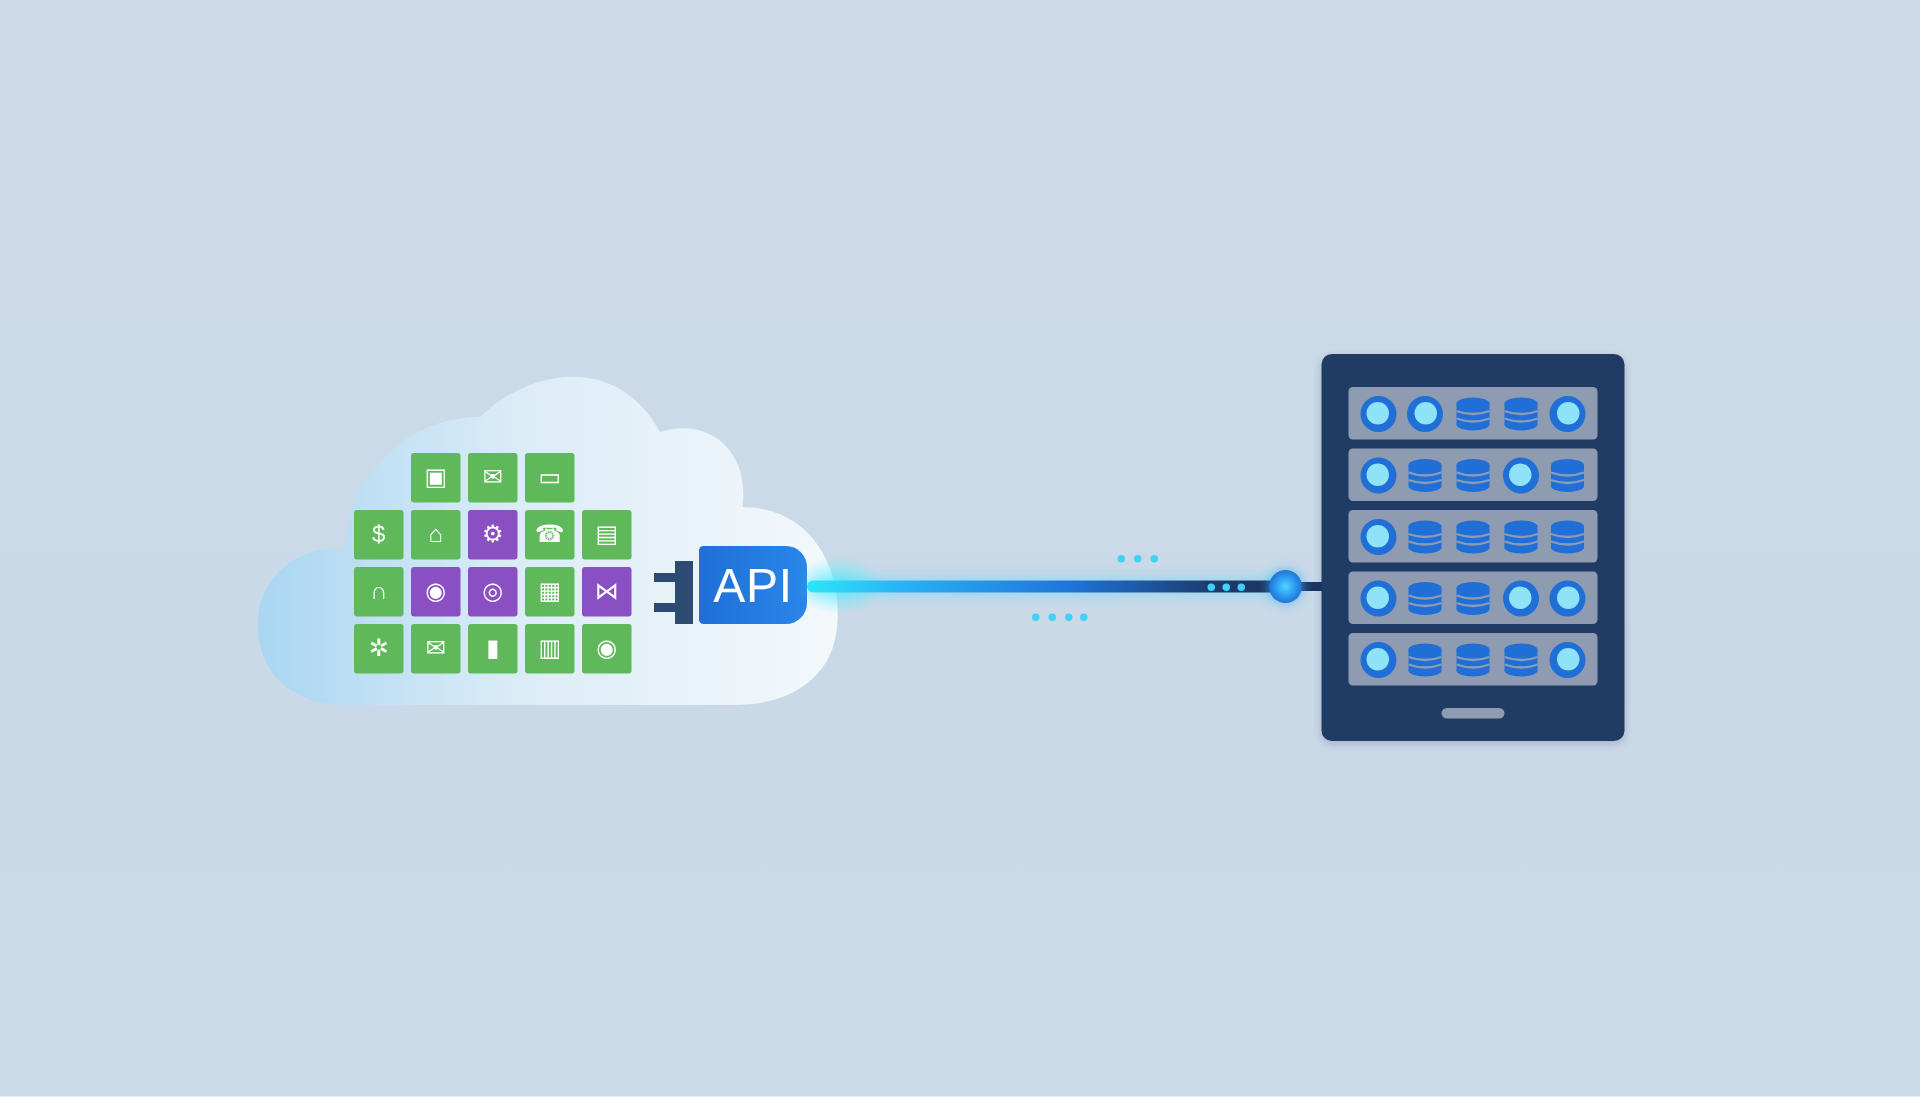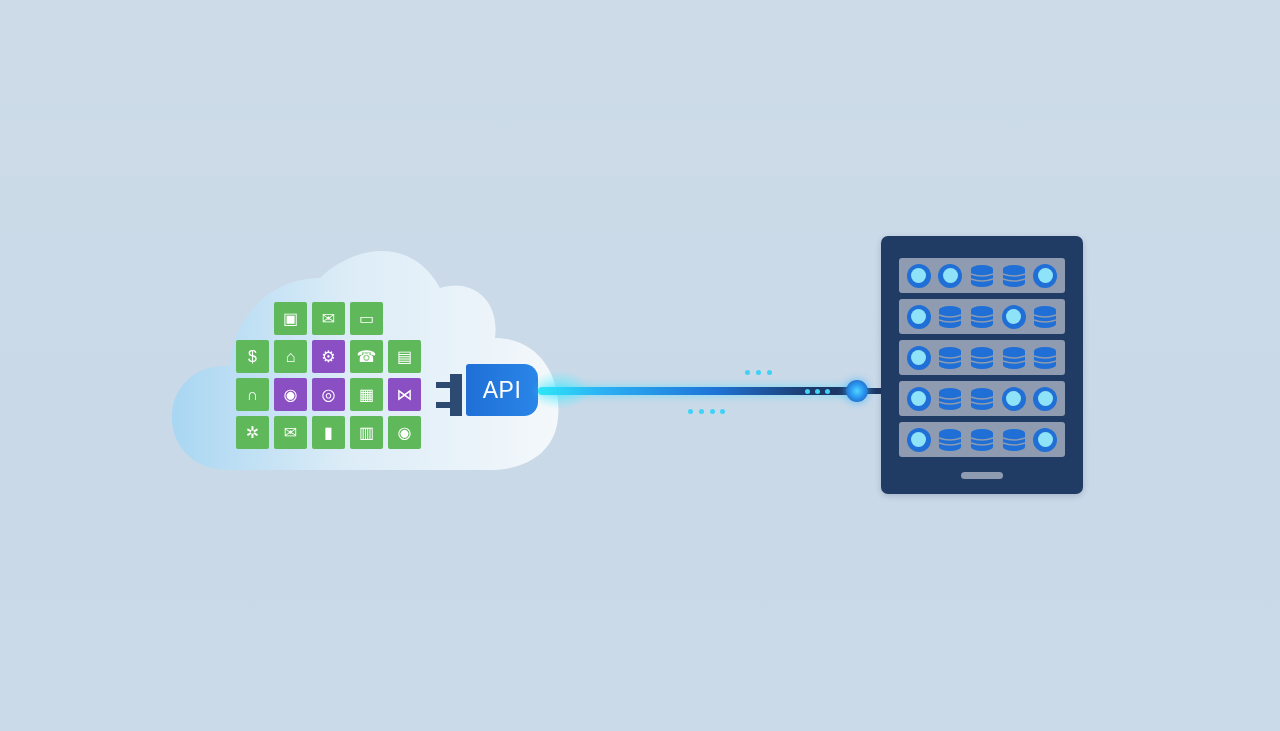--- a/index.html
+++ b/index.html
@@ -3,21 +3,21 @@
 <meta charset="utf-8">
 <style>
   html,body{margin:0;padding:0;}
   body{width:1280px;height:731px;overflow:hidden;background:linear-gradient(180deg,#cddbe8 0%,#cad9e8 60%,#cbdae8 100%);font-family:"Liberation Sans",sans-serif;position:relative;}
   .abs{position:absolute;}
   #cloud{left:170px;top:238px;width:390px;height:236px;}
   .grid{left:236px;top:302px;}
   .tile{position:absolute;width:33px;height:33px;border-radius:2px;display:flex;align-items:center;justify-content:center;color:#fff;font-size:16px;line-height:1;}
   #plug-prongs{left:436px;top:370px;width:30px;height:50px;}
   #api-box{left:466px;top:364px;width:72px;height:52px;background:linear-gradient(90deg,#1f6fd6,#2a86e8);border-radius:3px 14px 14px 3px;display:flex;align-items:center;justify-content:center;}
-  #api-label{color:#fff;font-size:23px;font-weight:400;letter-spacing:0.5px;text-align:center;}
+  #api-label{color:#fff;font-size:32px;font-weight:400;letter-spacing:0.5px;text-align:center;}
   #cable{left:538px;top:387px;width:320px;height:8px;border-radius:4px;background:linear-gradient(90deg,#2ee6f6 0%,#2bb1f5 20%,#1f74d8 55%,#1c3a6c 85%,#1c3562 100%);box-shadow:0 0 10px rgba(60,220,255,0.6);}
   #cable-glow{left:530px;top:370px;width:60px;height:40px;border-radius:50%;background:radial-gradient(ellipse,rgba(80,240,255,0.7),rgba(80,240,255,0) 70%);}
   #cable-end{left:856px;top:388px;width:26px;height:6px;background:#1c3562;}
   #node{left:846px;top:380px;width:22px;height:22px;border-radius:50%;background:radial-gradient(circle,#52d4ff 0%,#2a96f0 45%,#1b4fa8 100%);box-shadow:0 0 8px rgba(60,180,255,0.8);}
   .dot{position:absolute;width:5px;height:5px;border-radius:50%;background:#3fd2f6;}
   #server{left:881px;top:236px;width:202px;height:258px;background:#213c64;border-radius:7px;box-shadow:0 2px 6px rgba(20,40,80,0.2);}
   .rack{position:absolute;left:18px;width:166px;height:35px;background:#8e9bb0;border-radius:3px;display:flex;align-items:center;justify-content:space-around;padding:0 4px;box-sizing:border-box;}
   .led{width:24px;height:24px;border-radius:50%;background:#1f6fd6;display:flex;align-items:center;justify-content:center;}
   .led::after{content:"";width:15px;height:15px;border-radius:50%;background:#8fe3f8;}
   .db{width:24px;height:24px;}

